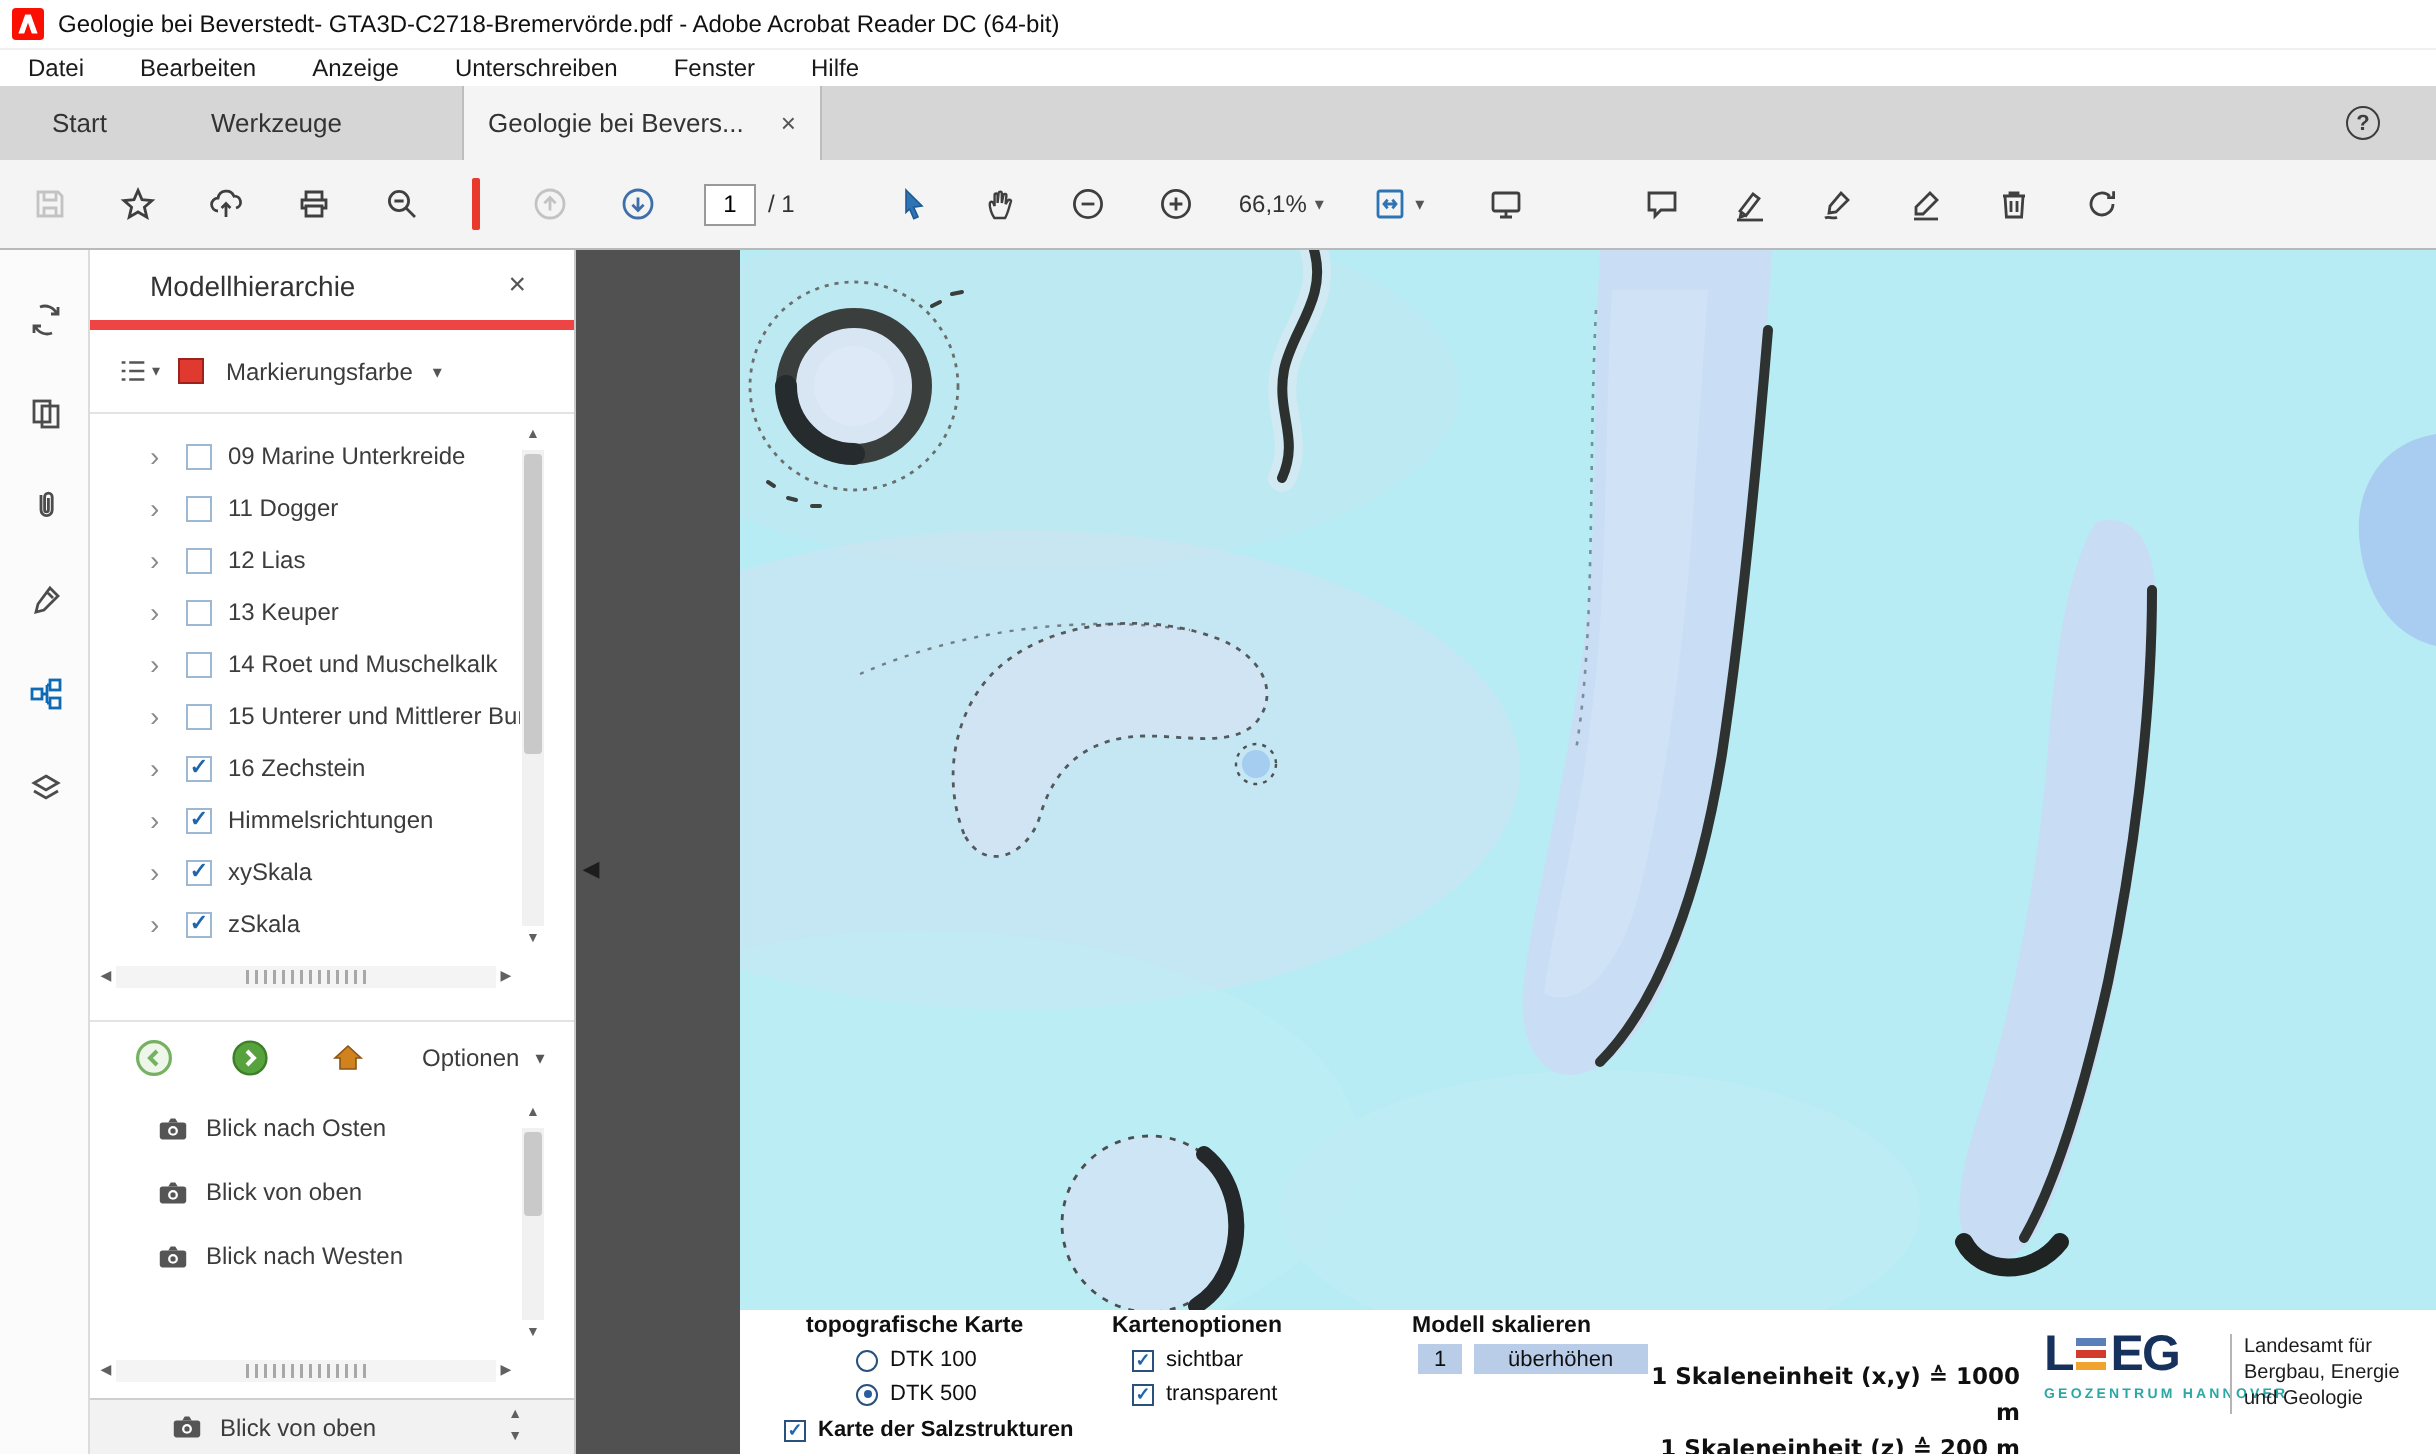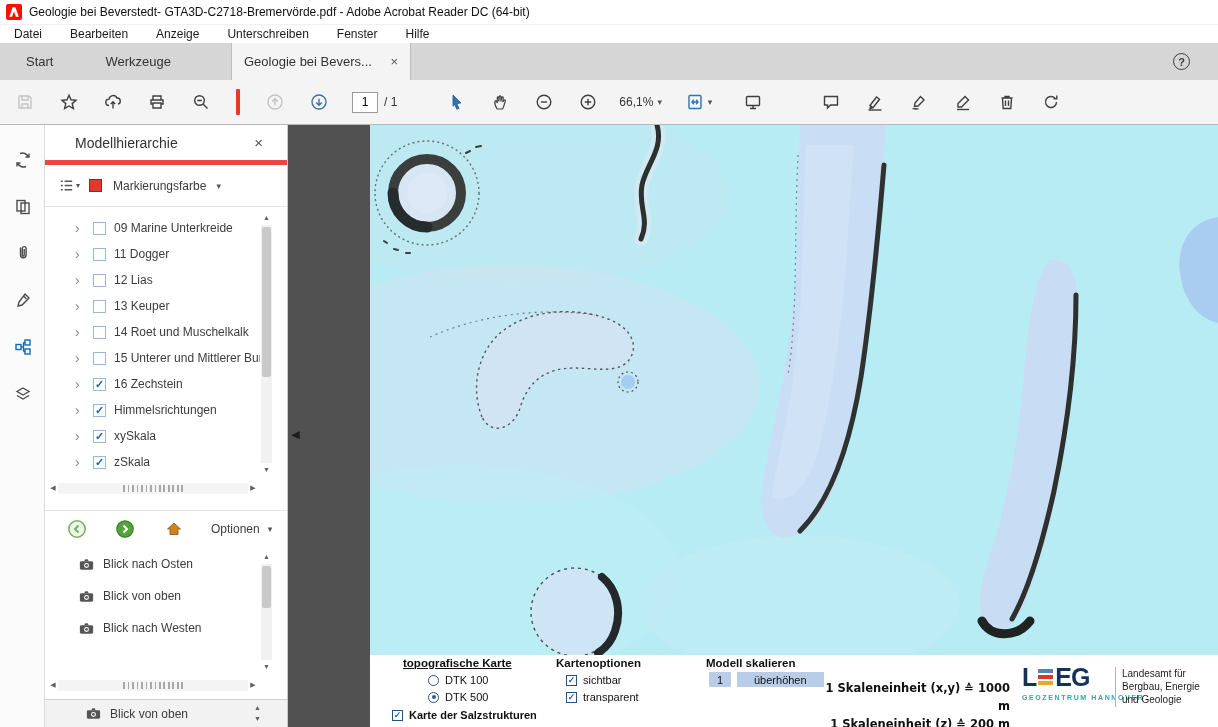--- a/index.html
+++ b/index.html
@@ -550,21 +550,21 @@
           <circle cx="258" cy="257" r="7" fill="#a4cdf0"></circle>
           <circle cx="258" cy="257" r="10" fill="none" stroke="#4d5255" stroke-width="1.2" stroke-dasharray="2 3"></circle>
           <path d="M60,212 C110,190 170,182 225,190" fill="none" stroke="#4d5255" stroke-width="1.2" stroke-dasharray="2 4" opacity="0.7"></path>
 
           <circle cx="205" cy="487" r="44" fill="#d0e3f3" opacity="0.85"></circle>
           <circle cx="205" cy="487" r="44" fill="none" stroke="#4a4f52" stroke-width="1.4" stroke-dasharray="3 4"></circle>
           <path d="M232,452 C247,464 252,486 245,506 C242,515 236,523 228,528" fill="none" stroke="#24282a" stroke-width="8" stroke-linecap="round"></path>
         </svg>
 
         <div class="strip">
-          <span class="hd" style="left:33px;top:2px;text-decoration:underline;">topografische Karte</span>
+          <span class="hd" style="left:33px;top:2px;">topografische Karte</span>
           <div class="row" style="left:58px;top:19px;">
             <span class="rad"></span>
             <span class="rl">DTK 100</span>
           </div>
           <div class="row" style="left:58px;top:36px;">
             <span class="rad on"></span>
             <span class="rl">DTK 500</span>
           </div>
           <div class="row" style="left:22px;top:54px;">
             <span class="fcb on">

